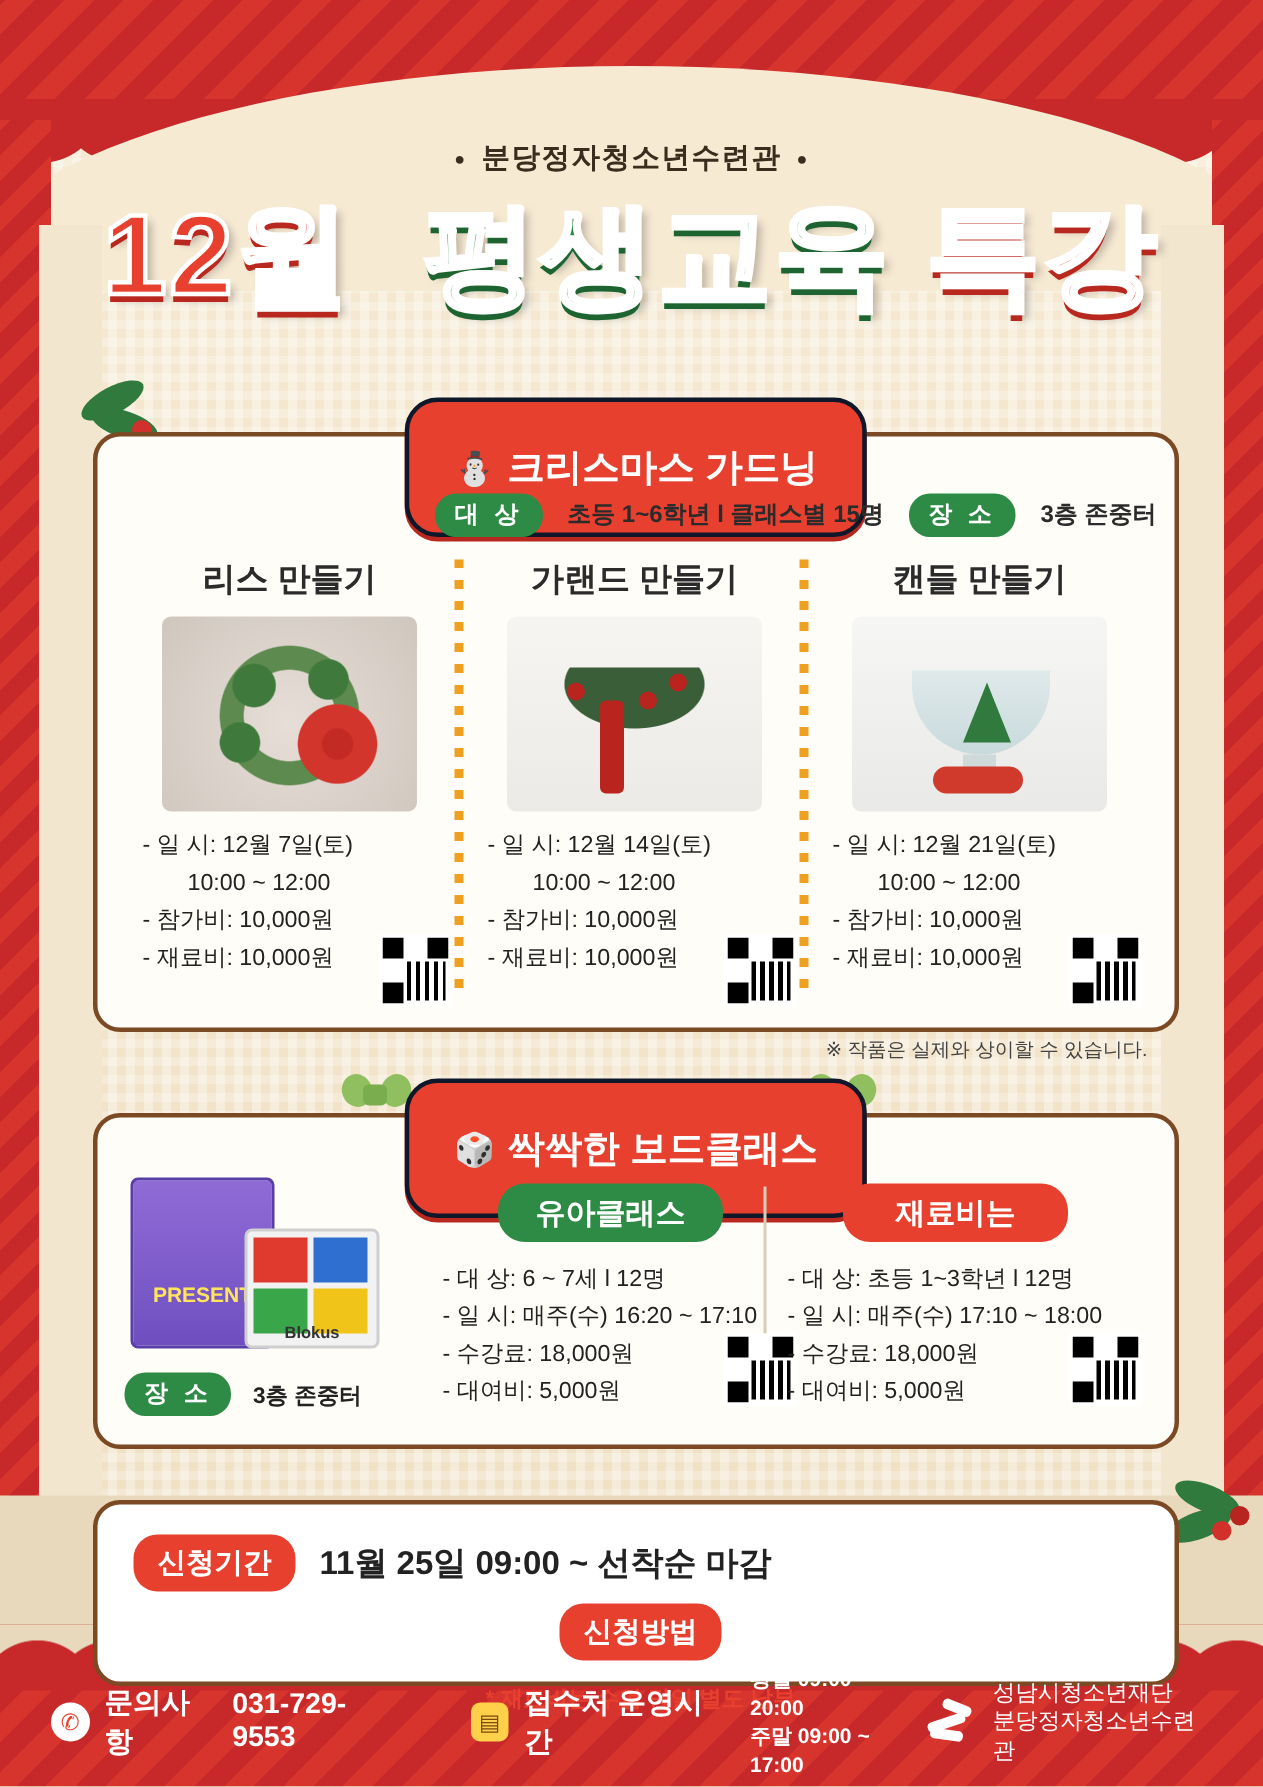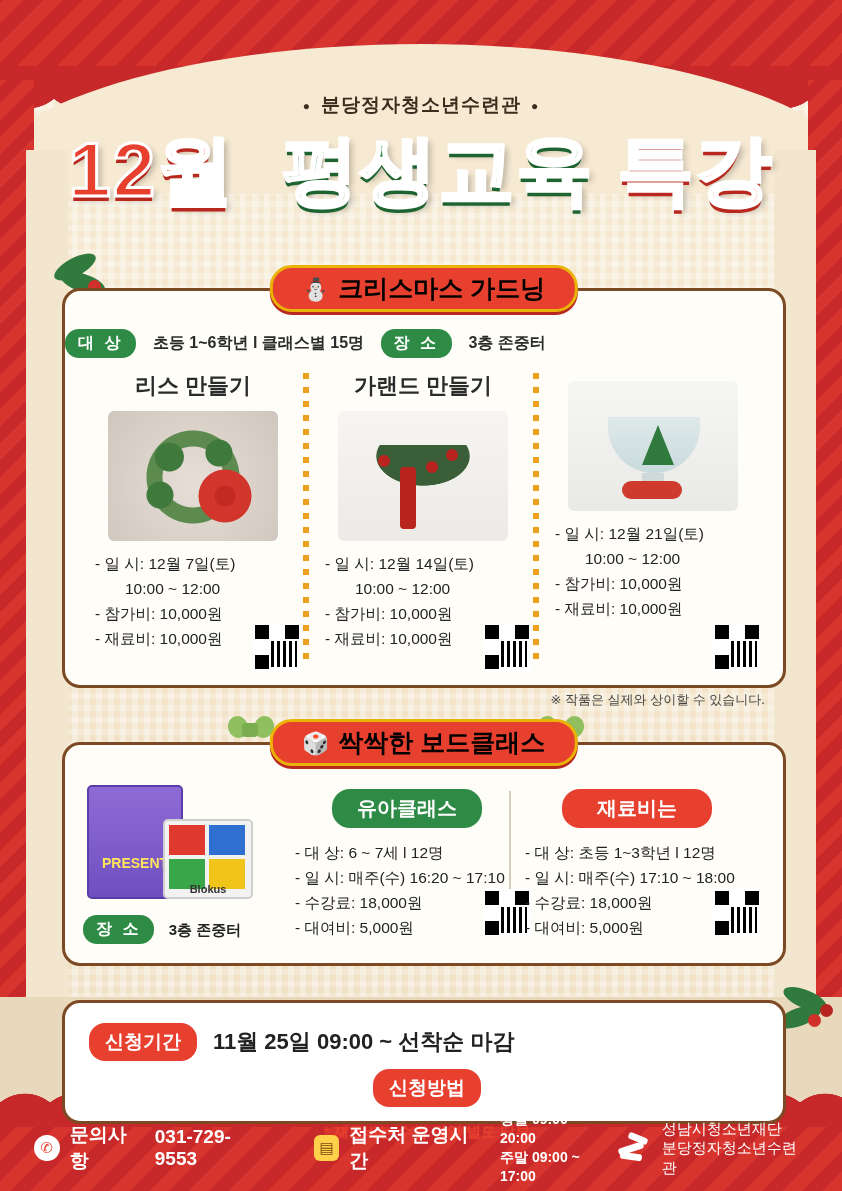--- a/index.html
+++ b/index.html
@@ -50,31 +50,31 @@
   .title .green{color:#2e8b45;text-shadow:0 5px 0 #1d6430, 4px 4px 6px rgba(0,0,0,.25);margin-left:24px;}
 
   
   .card{position:absolute;background:#fffdf7;border:3px solid #7b4a24;border-radius:18px;}
   .sec1{left:62px;top:288px;width:718px;height:394px;}
   .sec2{left:62px;top:742px;width:718px;height:218px;}
   .sec3{left:62px;top:1000px;width:718px;height:118px;background:#ffffff;}
 
   
   .ribbon{position:absolute;left:50%;transform:translateX(-50%);
-    background:#e8402f;color:#000000;font-size:25px;font-weight:bold;
-    padding:4px 30px;border-radius:22px;border:3px solid #eab308;
+    background:#e8402f;color:#ffffff;font-size:25px;font-weight:bold;
+    padding:27px 30px;border-radius:22px;border:3px solid #0f172a;
     box-shadow:0 3px 0 #b8281f;white-space:nowrap;}
   .r1{top:-26px;}
   .r2{top:-26px;}
   .ribbon .ico{margin-right:8px;font-size:22px;}
 
   
   .pill{display:inline-block;background:#2e8b45;color:#fff;font-weight:bold;
     font-size:16px;padding:4px 13px;border-radius:14px;letter-spacing:3px;}
-  .meta-row{position:absolute;top:38px;left:0;right:0;text-align:left;font-size:16px;color:#2b2b2b;}
+  .meta-row{position:absolute;top:38px;left:12px;right:0;text-align:right;font-size:16px;color:#2b2b2b;}
   .meta-row span.txt{margin:0 12px;font-weight:bold;vertical-align:middle;}
 
   
   .col{position:absolute;top:80px;width:224px;text-align:center;}
   .c1{left:16px;} .c2{left:246px;} .c3{left:476px;}
   .col h3{margin:0;font-size:22px;font-weight:bold;color:#2b2b2b;}
   .photo{margin:10px auto 0;width:170px;height:130px;border-radius:6px;
     background:#ded7cf;overflow:hidden;position:relative;}
   .ph1{background:radial-gradient(circle at 50% 55%,#e7dfd7 0,#cfc6be 100%);}
   .ph2{background:linear-gradient(#f7f5f2,#eceae6);}
@@ -256,20 +256,21 @@
     <div class="lines">
       <span>- 일   시: 12월 14일(토)</span><br>
       <span class="ind">10:00 ~ 12:00</span>
       <span>- 참가비: 10,000원</span><br>
       <span>- 재료비: 10,000원</span>
     </div>
     <div class="qr" style="right:4px;top:252px;position:absolute;"></div>
   </div>
 
   <div class="col c3">
+    <h3>캔들 만들기</h3>
     <div class="photo ph3">
       <div class="bowl"></div>
         <div class="tree"></div>
         <div class="bowlbow"></div>
     </div>
     <div class="lines">
       <span>- 일   시: 12월 21일(토)</span><br>
       <span class="ind">10:00 ~ 12:00</span>
       <span>- 참가비: 10,000원</span><br>
       <span>- 재료비: 10,000원</span>

